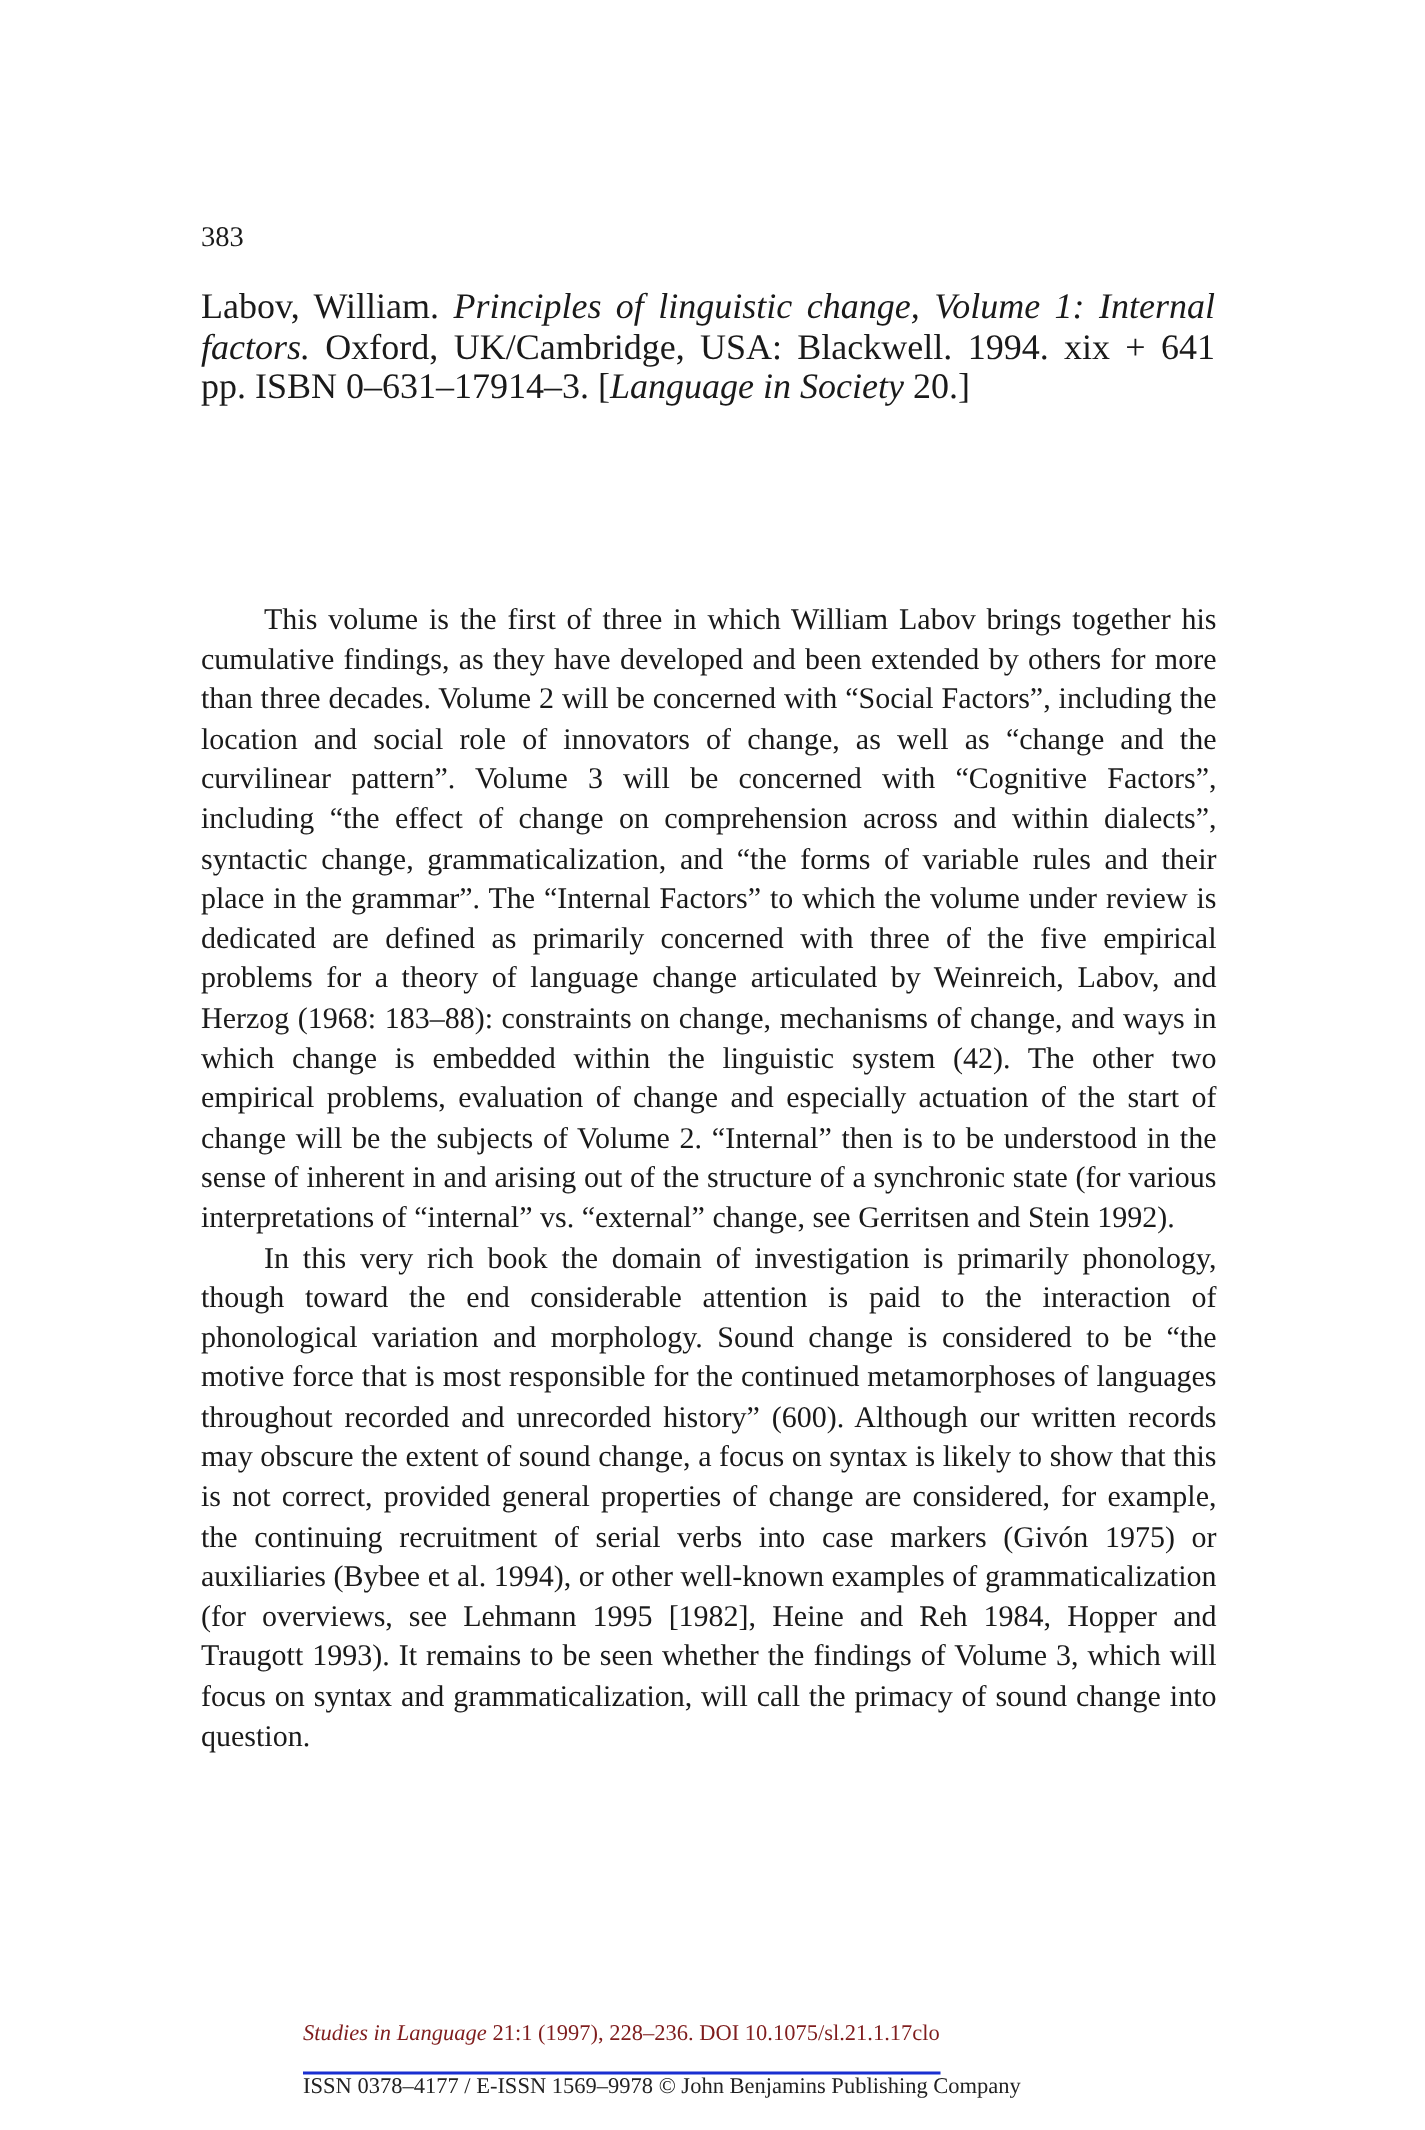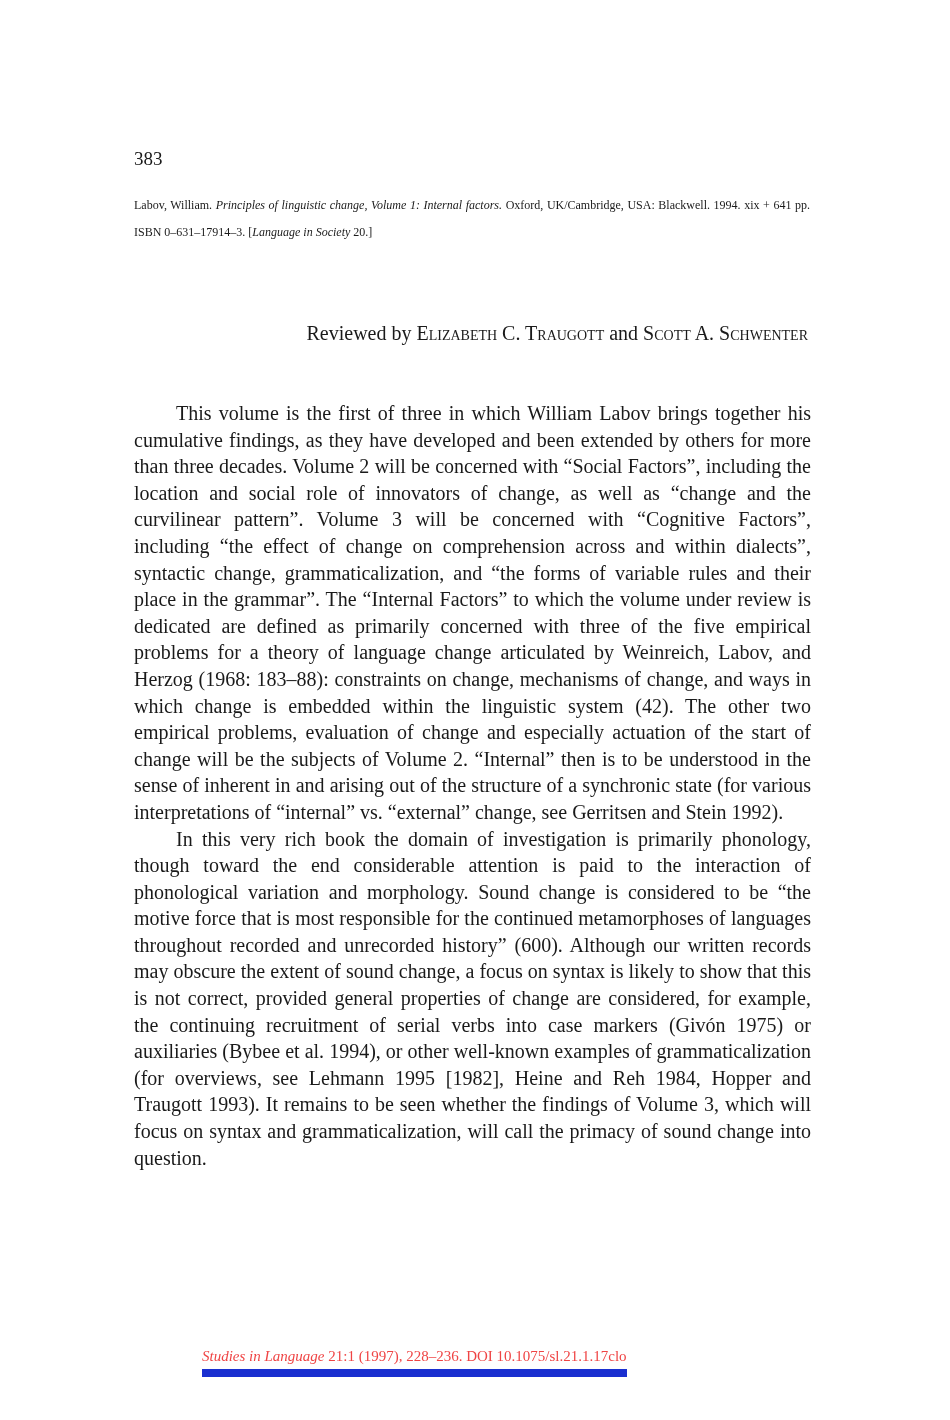--- a/index.html
+++ b/index.html
@@ -5,50 +5,50 @@
   html, body { margin: 0; padding: 0; background: #ffffff; }
   body {
     width: 950px; height: 1420px; position: relative; overflow: hidden;
     font-family: "Liberation Serif", "DejaVu Serif", serif;
     color: #1a1a1a;
   }
   .running-head { position: absolute; top: 148px; left: 134px; width: 676px; height: 26px; font-size: 19px; }
   .page-num { position: absolute; left: 0; top: 0; }
   .section-title { position: absolute; left: 0; right: 0; text-align: center; top: 0; letter-spacing: 0.3px; }
 
-  .citation { position: absolute; top: 192px; left: 134px; width: 676px; font-size: 12px; line-height: 26.5px; text-align: justify; }
+  .citation { position: absolute; top: 192px; left: 134px; width: 676px; font-size: 24px; line-height: 26.5px; text-align: justify; }
   .citation i { font-style: italic; }
 
   .reviewers { position: absolute; top: 320px; left: 134px; width: 674px; font-size: 20px; line-height: 26.5px; text-align: right; }
   .sc { font-variant: small-caps; }
 
   .body-text { position: absolute; top: 400px; left: 134px; width: 677px; font-size: 20px; line-height: 26.6px; text-align: justify; }
   .body-text p { margin: 0; text-indent: 42px; hyphens: manual; }
 
   .footer { position: absolute; top: 1348px; left: 202px; width: 560px; font-size: 15px; line-height: 17px; color: #222; }
-  .footer-link { display: inline-block; border-bottom: 8px solid #15803d; padding-bottom: 4px; color: #ef4444; }
+  .footer-link { display: inline-block; border-bottom: 2px solid #15803d; padding-bottom: 16px; color: #7f1d1d; }
   .footer-link i { font-style: italic; }
 </style>
 </head>
 <body>
 
 <div class="running-head">
   <span class="page-num">383</span>
 </div>
 
 <div class="citation">
   <span>Labov, William.</span>
   <i>Principles of linguistic change, Volume 1: Internal factors.</i>
   <span>Oxford, UK/Cambridge, USA: Blackwell. 1994. xix + 641 pp. ISBN 0–631–17914–3. [</span><i>Language in Society</i><span> 20.]</span>
 </div>
 
 <div class="reviewers">
-  <div><span>Reviewed by </span><span class="sc">Elizabeth C. Traugott</span><span> and </span><span class="sc">Scott A. Schwenter</span></div>
 </div>
 
 <div class="body-text">
   <p>This volume is the first of three in which William Labov brings together his cumulative findings, as they have developed and been extended by others for more than three decades. Volume 2 will be concerned with “Social Factors”, including the location and social role of innovators of change, as well as “change and the curvilinear pattern”. Volume 3 will be concerned with “Cognitive Factors”, including “the effect of change on comprehension across and within dialects”, syntactic change, grammaticalization, and “the forms of variable rules and their place in the grammar”. The “Internal Factors” to which the volume under review is dedicated are defined as primarily concerned with three of the five empirical problems for a theory of language change articulated by Weinreich, Labov, and Herzog (1968: 183–88): constraints on change, mechanisms of change, and ways in which change is embedded within the linguistic system (42). The other two empirical problems, evaluation of change and especially actuation of the start of change will be the subjects of Volume 2. “Internal” then is to be under­stood in the sense of inherent in and arising out of the structure of a syn­chronic state (for various interpretations of “internal” vs. “external” change, see Gerritsen and Stein 1992).</p>
   <p>In this very rich book the domain of investigation is primarily phonolo­gy, though toward the end considerable attention is paid to the interaction of phonological variation and morphology. Sound change is considered to be “the motive force that is most responsible for the continued metamorphoses of languages throughout recorded and unrecorded history” (600). Although our written records may obscure the extent of sound change, a focus on syntax is likely to show that this is not correct, provided general properties of change are considered, for example, the continuing recruitment of serial verbs into case markers (Givón 1975) or auxiliaries (Bybee et al. 1994), or other well-known examples of grammaticalization (for overviews, see Lehmann 1995 [1982], Heine and Reh 1984, Hopper and Traugott 1993). It remains to be seen whether the findings of Volume 3, which will focus on syntax and grammaticalization, will call the primacy of sound change into question.</p>
 </div>
 
 <div class="footer">
   <div><span class="footer-link" style="border-bottom-color: rgb(26, 47, 208);"><i>Studies in Language</i><span> 21:1 (1997), 228–236. DOI 10.1075/sl.21.1.17clo</span></span></div>
+  <div>ISSN 0378–4177 / E-ISSN 1569–9978 © John Benjamins Publishing Company</div>
 </div>
 
 </body></html>

